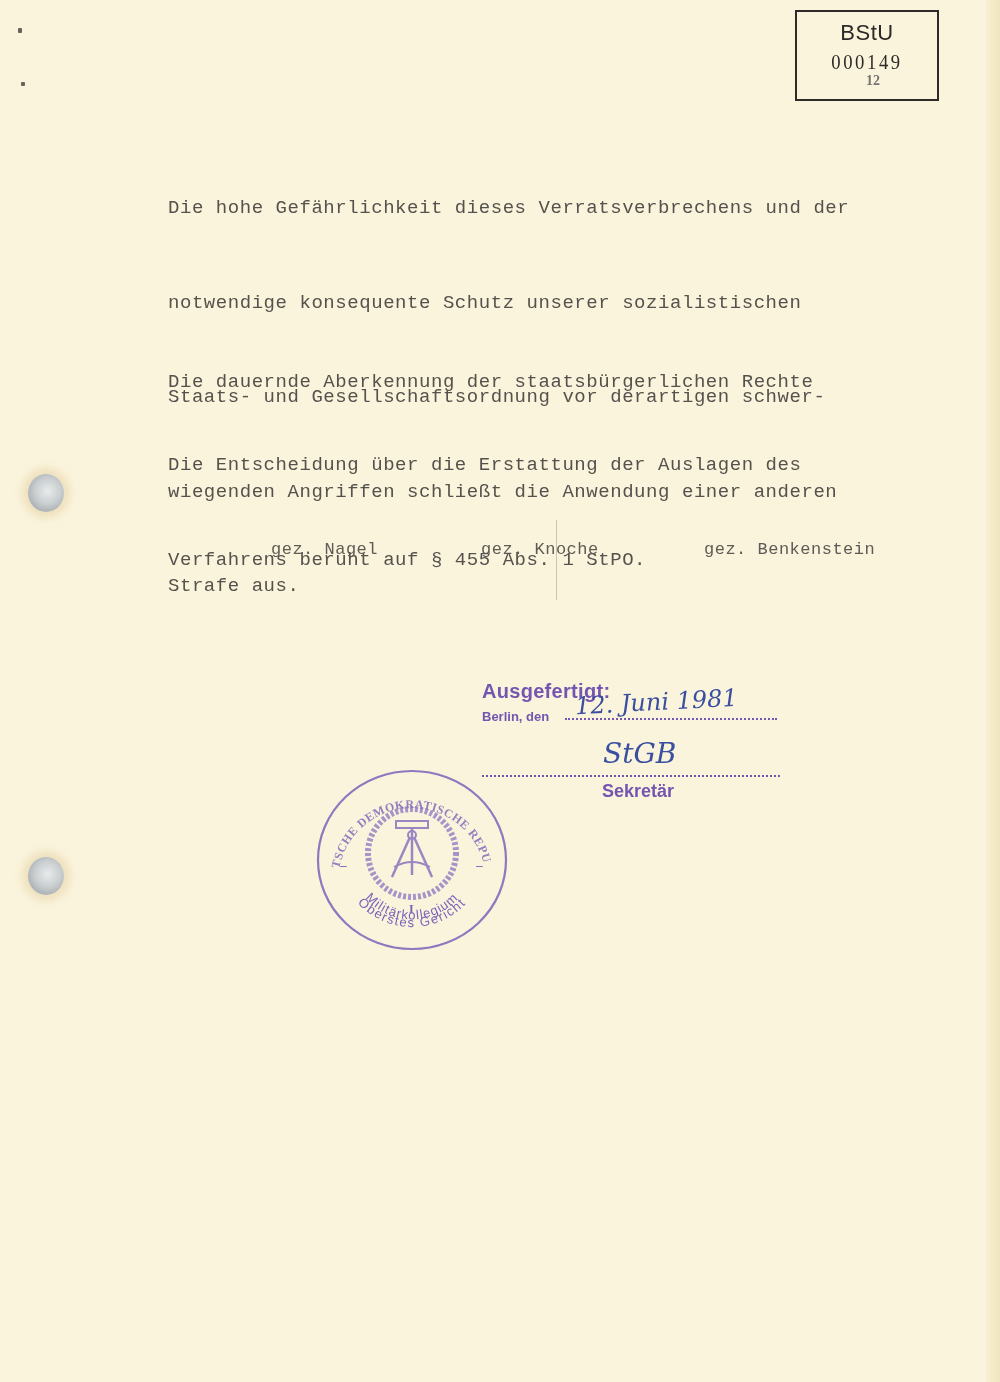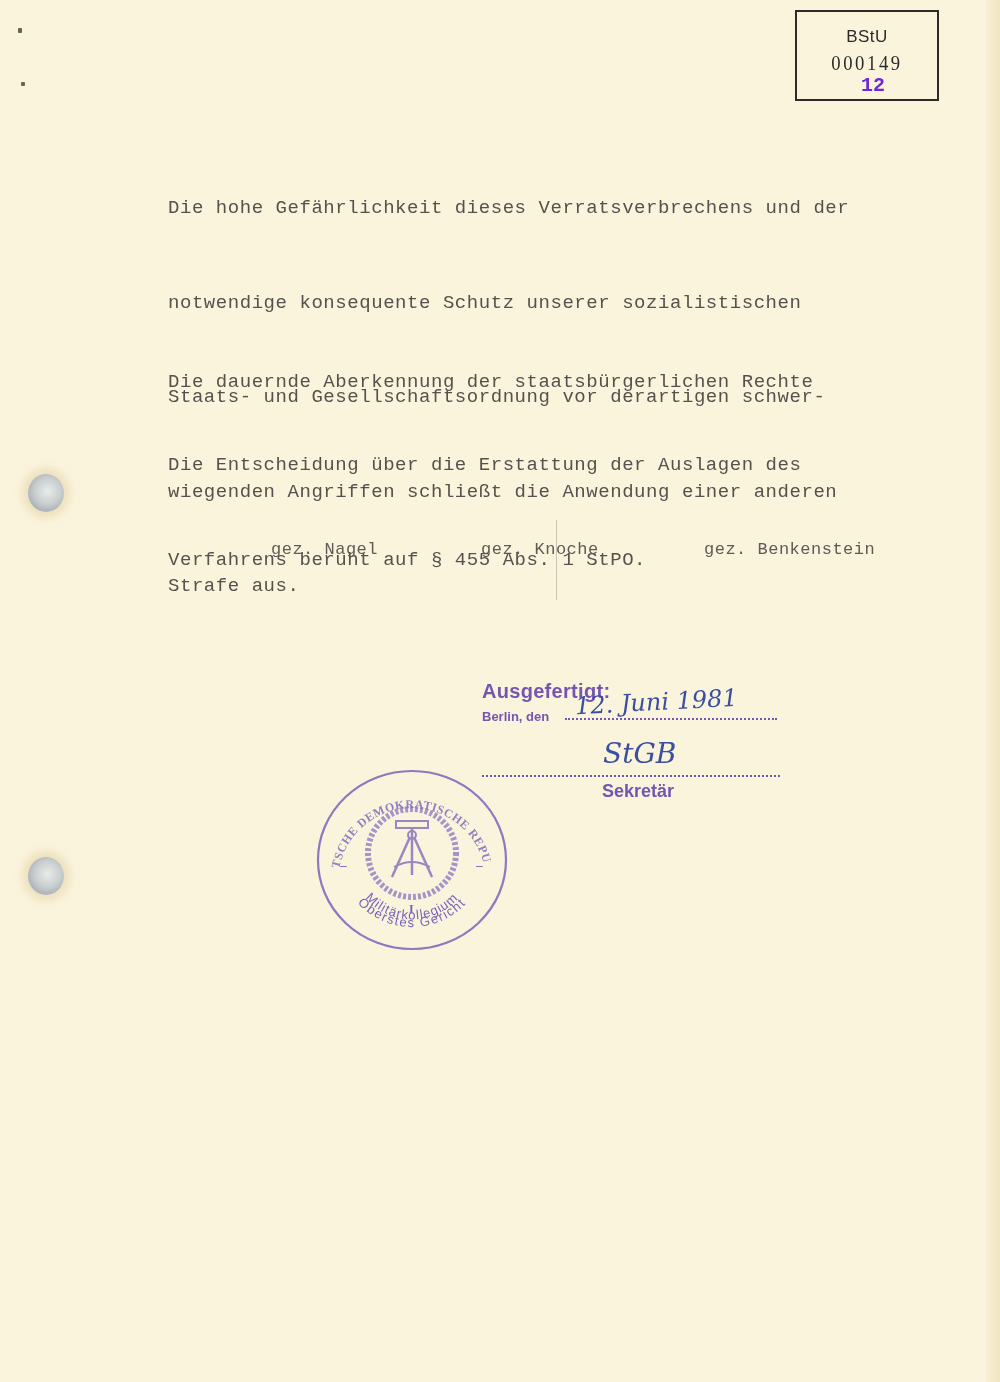--- a/index.html
+++ b/index.html
@@ -16,23 +16,23 @@
     .punch-hole {
       position: absolute; width: 36px; height: 38px; border-radius: 50%;
       background: radial-gradient(circle at 55% 45%, #e8ebea 0%, #c9ced0 45%, #aeb4b8 70%, #d9d2bb 100%);
       box-shadow: 0 0 8px 6px rgba(226, 208, 160, 0.55);
     }
     .archive-stamp {
       position: absolute; left: 795px; top: 10px; width: 144px; height: 91px;
       border: 2px solid #2d2a27; box-sizing: border-box;
       text-align: center; color: #2c2a28;
     }
-    .archive-stamp .org { font-family: "Liberation Sans", sans-serif; font-size: 17px; margin-top: 15px; letter-spacing: 0.5px; }
+    .archive-stamp .org { font-family: "Liberation Sans", sans-serif; font-size: 22px; margin-top: 8px; letter-spacing: 0.5px; }
     .archive-stamp .num { font-family: "Liberation Serif", serif; font-size: 22px; letter-spacing: 3px; margin-top: 3px; transform: scaleX(0.85); }
-    .archive-stamp .page { font-family: Liberation Mono, monospace; font-size: 20px; font-weight: bold; color: #6d28d9; margin-top: -2px; margin-left: 12px; }
+    .archive-stamp .page { font-family: Liberation Serif, serif; font-size: 14px; font-weight: bold; color: #737373; margin-top: -2px; margin-left: 12px; }
 
     .typed {
       position: absolute; left: 168px; color: #55524d;
       font-size: 19px; line-height: 31.5px; letter-spacing: 0.55px;
       white-space: pre;
     }
     .typed .line { display: block; }
     .signatures { position: absolute; top: 540px; left: 0; width: 1000px; height: 30px; color: #5e5a55; font-size: 17px; letter-spacing: 0.5px; }
     .signatures span { position: absolute; white-space: pre; margin-left: 28px; }
 

